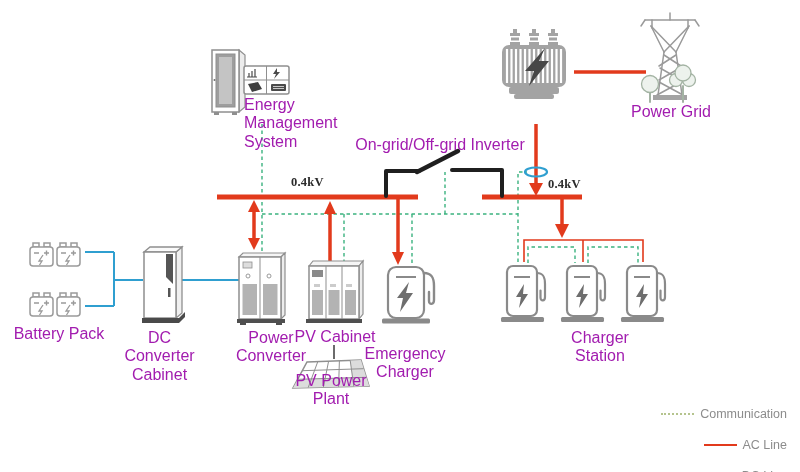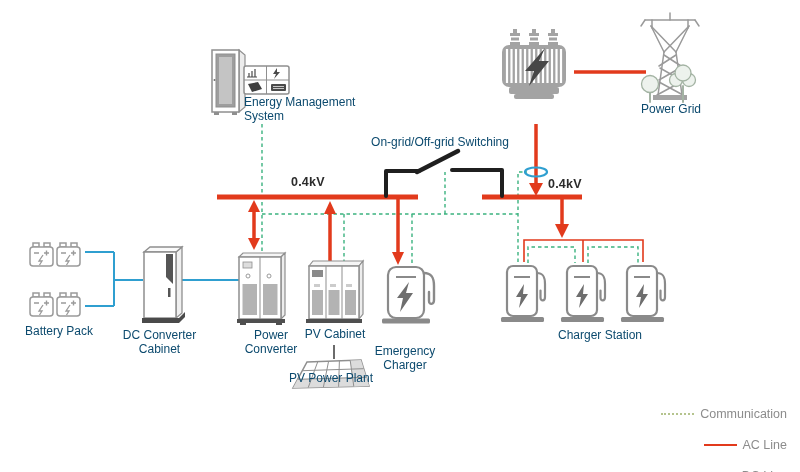--- a/index.html
+++ b/index.html
@@ -1,21 +1,21 @@
 <!DOCTYPE html>
 <html><head>
 <meta charset="utf-8">
 <style>
   html,body{margin:0;padding:0;background:#fff;}
   #stage{position:relative;width:800px;height:472px;background:#fff;overflow:hidden;
          font-family:"Liberation Sans",sans-serif;}
   #wires{position:absolute;left:0;top:0;width:800px;height:472px;}
-  .lbl{position:absolute;font-size:12px;line-height:1.15;color:#0c4a6e;text-align:center;}
+  .lbl{position:absolute;font-size:16px;line-height:1.15;color:#a21caf;text-align:center;}
   .lbl.left{text-align:left;}
-  .volt{position:absolute;font-size:12.5px;font-weight:700;color:#2b2b2b;letter-spacing:.2px;}
+  .volt{position:absolute;font-size:12.5px;font-weight:700;color:#2b2b2b;letter-spacing:.2px;font-family:Liberation Serif, serif;}
   #legend{position:absolute;right:13px;top:406px;display:flex;flex-direction:column;
           gap:15px;align-items:flex-end;}
   .leg-row{display:flex;align-items:center;gap:6px;height:16px;}
   .leg-row .txt{font-size:12.5px;color:#8c8c8c;}
   .swatch{display:inline-block;width:33px;height:0;}
   .swatch.comm{border-top:2px dotted #b5c48e;}
   .swatch.ac{border-top:2px solid #e23a1c;}
   .swatch.dc{border-top:2px solid #2f9fd0;}
 </style>
 </head>
@@ -256,21 +256,21 @@
       <line x1="339.4" y1="360.8" x2="338.6" y2="386.8"></line>
       <line x1="350.2" y1="360.4" x2="353.8" y2="386.4"></line>
       <line x1="302.3" y1="370.7" x2="363.7" y2="368.7"></line>
       <line x1="297.7" y1="379.3" x2="366.3" y2="377.3"></line>
     </g>
   </g>
 </svg>
 
 <div class="lbl left" style="left:244px;top:96px;width:125px;">Energy Management System</div>
 <div class="lbl" style="left:621px;top:103px;width:100px;">Power Grid</div>
-<div class="lbl" style="left:350px;top:136px;width:180px;">On-grid/Off-grid Switching</div>
+<div class="lbl" style="left:350px;top:136px;width:180px;">On-grid/Off-grid Inverter</div>
 <div class="volt" style="left:291px;top:175px;">0.4kV</div>
 <div class="volt" style="left:548px;top:177px;">0.4kV</div>
 <div class="lbl" style="left:9px;top:325px;width:100px;text-align:center;">Battery Pack</div>
 <div class="lbl" style="left:112px;top:329px;width:95px;">DC Converter Cabinet</div>
 <div class="lbl" style="left:231px;top:329px;width:80px;">Power Converter</div>
 <div class="lbl" style="left:285px;top:328px;width:100px;">PV Cabinet</div>
 <div class="lbl" style="left:360px;top:329px;width:90px;margin-top:16px;">Emergency Charger</div>
 <div class="lbl" style="left:534px;top:329px;width:100px;margin-left:16px;">Charger Station</div>
 <div class="lbl" style="left:276px;top:372px;width:110px;">PV Power Plant</div>
 

